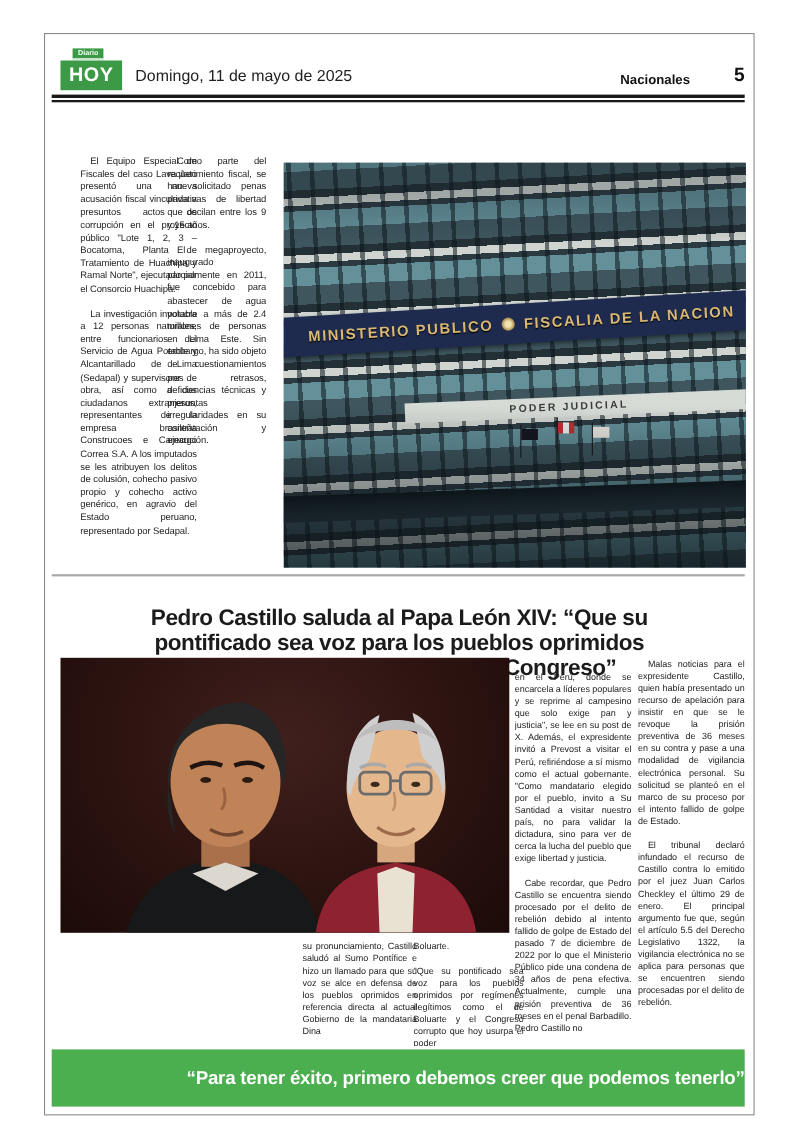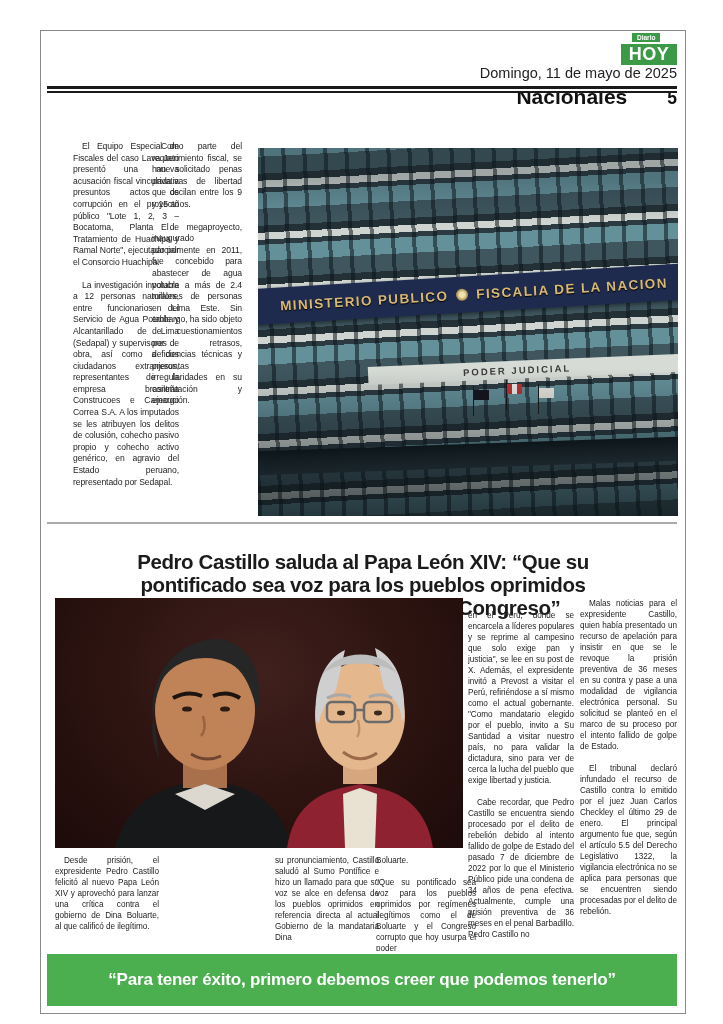--- a/index.html
+++ b/index.html
@@ -1,28 +1,28 @@
 <!DOCTYPE html>
 <html><head>
 <meta charset="utf-8">
 <style>
   html,body{margin:0;padding:0;background:#fff;}
   .page{position:relative;width:723px;height:1024px;background:#fff;overflow:hidden;
         font-family:"Liberation Sans", sans-serif;color:#1e1e1e;}
   .frame{position:absolute;left:40px;top:30px;width:644px;height:982px;border:1px solid #8a8a8a;}
 
   
-  .header{position:absolute;left:55px;top:44px;width:622px;height:38px;display:flex;align-items:flex-end;flex-direction:column;}
+  .header{position:absolute;left:55px;top:44px;width:622px;height:38px;display:flex;align-items:flex-end;}
   .logo{position:relative;width:56px;height:27px;background:#3c9a47;display:flex;align-items:center;justify-content:center;}
   .logo-main{color:#fff;font-weight:bold;font-size:18px;letter-spacing:.5px;}
   .logo-tab{position:absolute;top:-11px;left:11px;background:#3c9a47;color:#fff;font-weight:bold;
             font-size:6.5px;padding:1px 5px 1px;border-bottom:1px solid #fff;}
   .issue-date{margin-left:12px;font-size:14.5px;color:#222;padding-bottom:4px;}
   .hdr-right{margin-left:auto;display:flex;align-items:flex-end;}
-  .section-title{font-weight:bold;font-size:21px;color:#111;padding-bottom:3px;}
+  .section-title{font-weight:bold;font-size:12px;color:#111;padding-bottom:3px;}
   .page-number{font-weight:bold;font-size:17.5px;color:#111;margin-left:40px;padding-bottom:3px;}
   .header-rule{position:absolute;left:47px;top:86px;width:630px;height:7px;
      background:linear-gradient(#1a1a1a 0 3px,#fff 3px 5px,#1a1a1a 5px 7px);}
 
   
   .headline{position:absolute;text-align:center;font-weight:bold;color:#1b1b1b;
             font-size:20.5px;line-height:1.12;letter-spacing:-.4px;text-wrap:balance;}
   .headline1{left:55px;top:93px;width:622px;}
   .headline2{left:48px;top:537px;width:630px;}
 
@@ -70,21 +70,21 @@
   .ledge{position:absolute;left:-10px;top:296px;width:440px;height:24px;
     background:linear-gradient(#0e171c,#2a3840);transform:rotate(-2deg);}
 
   
   .photo2{position:absolute;left:55px;top:598px;width:408px;height:250px;overflow:hidden;
     background:radial-gradient(ellipse at 50% 30%, #40201d 0%, #2a120f 60%, #1c0b09 100%);}
   .photo2 svg{display:block;}
 
   
   .footer-bar{position:absolute;left:47px;top:954px;width:630px;height:52px;background:#4bae4f;
-    display:flex;align-items:center;justify-content:center;}
+    display:flex;align-items:center;justify-content:flex-end;}
   .footer-bar span{color:#fff;font-weight:bold;font-size:17px;letter-spacing:-.2px;}
 </style>
 </head>
 <body>
 
 <div class="page">
   <div class="frame"></div>
 
   <div class="header">
     <div class="logo">
@@ -173,23 +173,20 @@
 
   <div class="col a2 a2colE">
     <p class="cont">en el Perú, donde se encarcela a líderes populares y se reprime al campesino que solo exige pan y justicia", se lee en su post de X. Además, el expresidente invitó a Prevost a visitar el Perú, refiriéndose a sí mismo como el actual gobernante. "Como mandatario elegido por el pueblo, invito a Su Santidad a visitar nuestro país, no para validar la dictadura, sino para ver de cerca la lucha del pueblo que exige libertad y justicia.</p>
     <p>Cabe recordar, que Pedro Castillo se encuentra siendo procesado por el delito de rebelión debido al intento fallido de golpe de Estado del pasado 7 de diciembre de 2022 por lo que el Ministerio Público pide una condena de 34 años de pena efectiva. Actualmente, cumple una prisión preventiva de 36 meses en el penal Barbadillo. Pedro Castillo no</p>
   </div>
   <div class="col a2 a2colF">
     <p>Malas noticias para el expresidente Castillo, quien había presentado un recurso de apelación para insistir en que se le revoque la prisión preventiva de 36 meses en su contra y pase a una modalidad de vigilancia electrónica personal. Su solicitud se planteó en el marco de su proceso por el intento fallido de golpe de Estado.</p>
     <p>El tribunal declaró infundado el recurso de Castillo contra lo emitido por el juez Juan Carlos Checkley el último 29 de enero. El principal argumento fue que, según el artículo 5.5 del Derecho Legislativo 1322, la vigilancia electrónica no se aplica para personas que se encuentren siendo procesadas por el delito de rebelión.</p>
   </div>
 
-  <div class="col a2 a2colA">
-    <p>Desde prisión, el expresidente Pedro Castillo felicitó al nuevo Papa León XIV y aprovechó para lanzar una crítica contra el gobierno de Dina Boluarte, al que calificó de ilegítimo.</p>
-  </div>
   <div class="col a2 a2colC">
     <p class="cont">su pronunciamiento, Castillo saludó al Sumo Pontífice e hizo un llamado para que su voz se alce en defensa de los pueblos oprimidos en referencia directa al actual Gobierno de la mandataria Dina</p>
   </div>
   <div class="col a2 a2colD">
     <p class="cont">Boluarte.</p>
     <p class="cont">"Que su pontificado sea voz para los pueblos oprimidos por regímenes ilegítimos como el de Boluarte y el Congreso corrupto que hoy usurpa el poder</p>
   </div>
 
   <div class="footer-bar">
     <span>“Para tener éxito, primero debemos creer que podemos tenerlo”</span>

